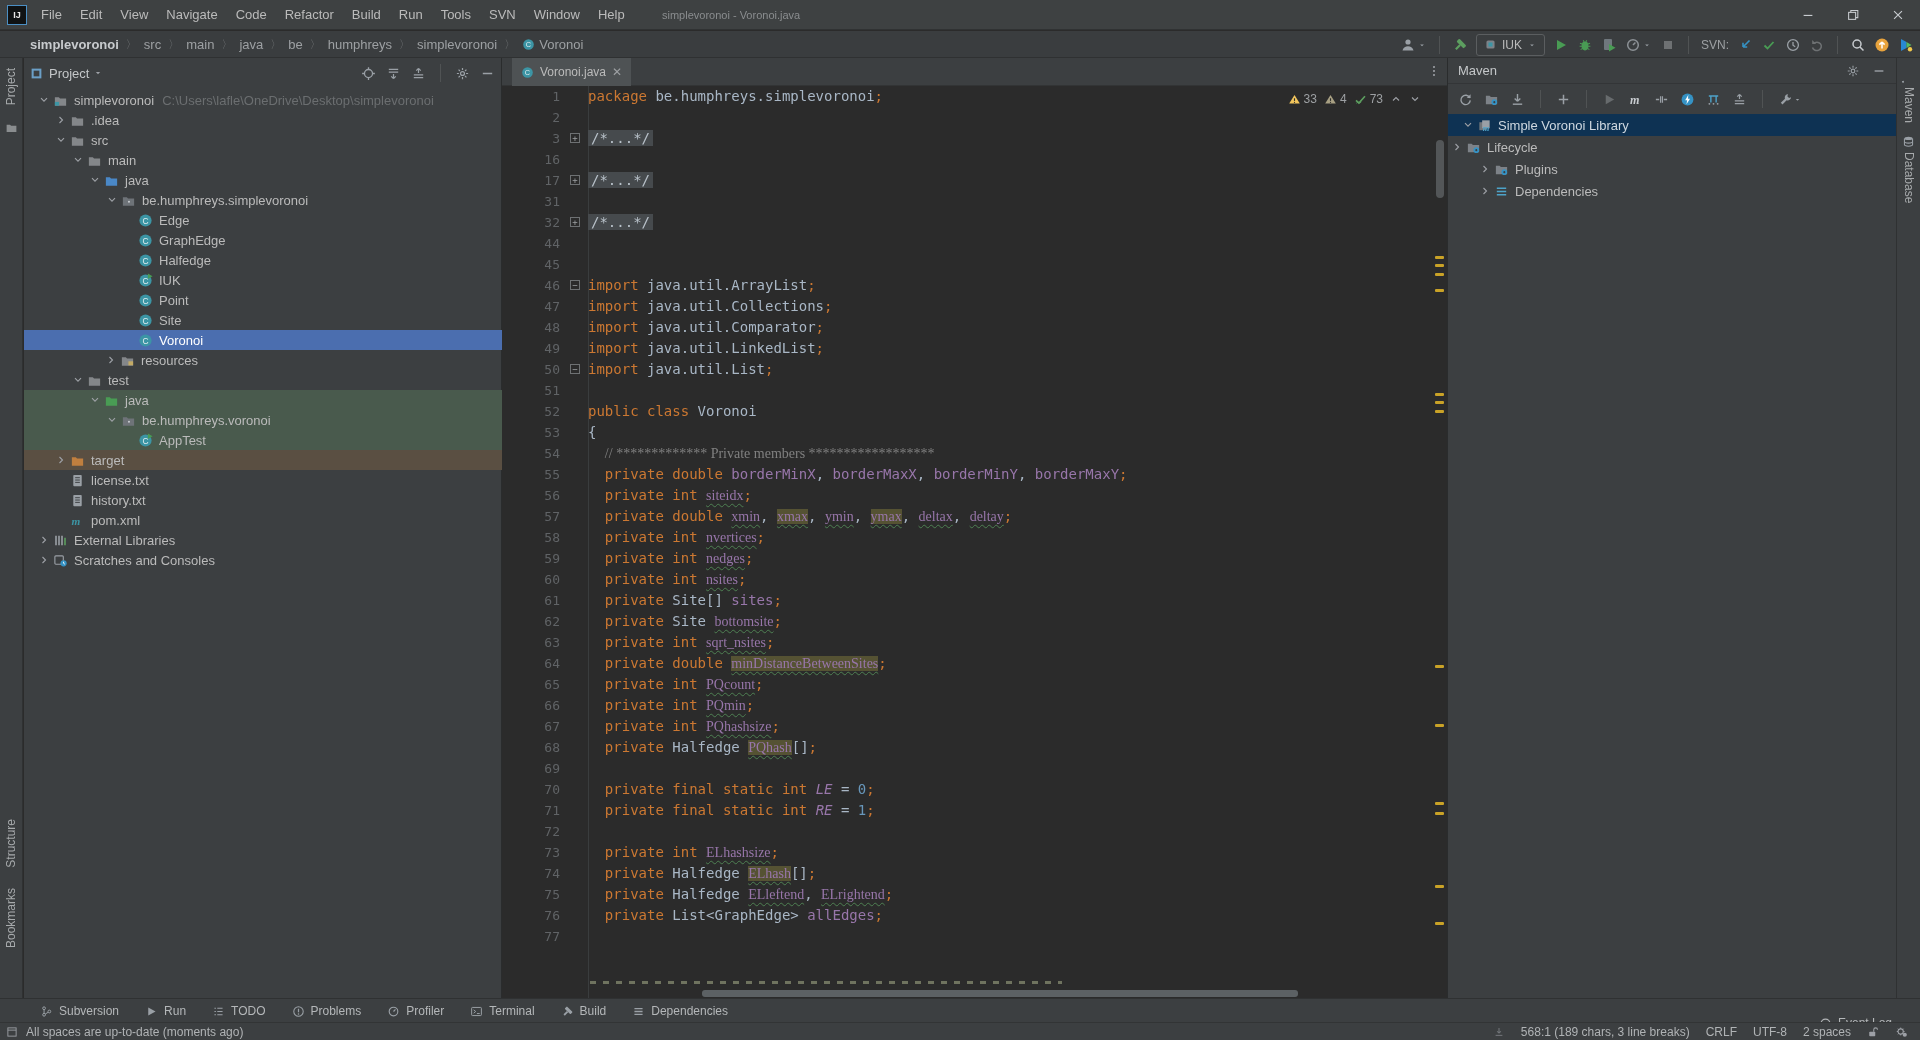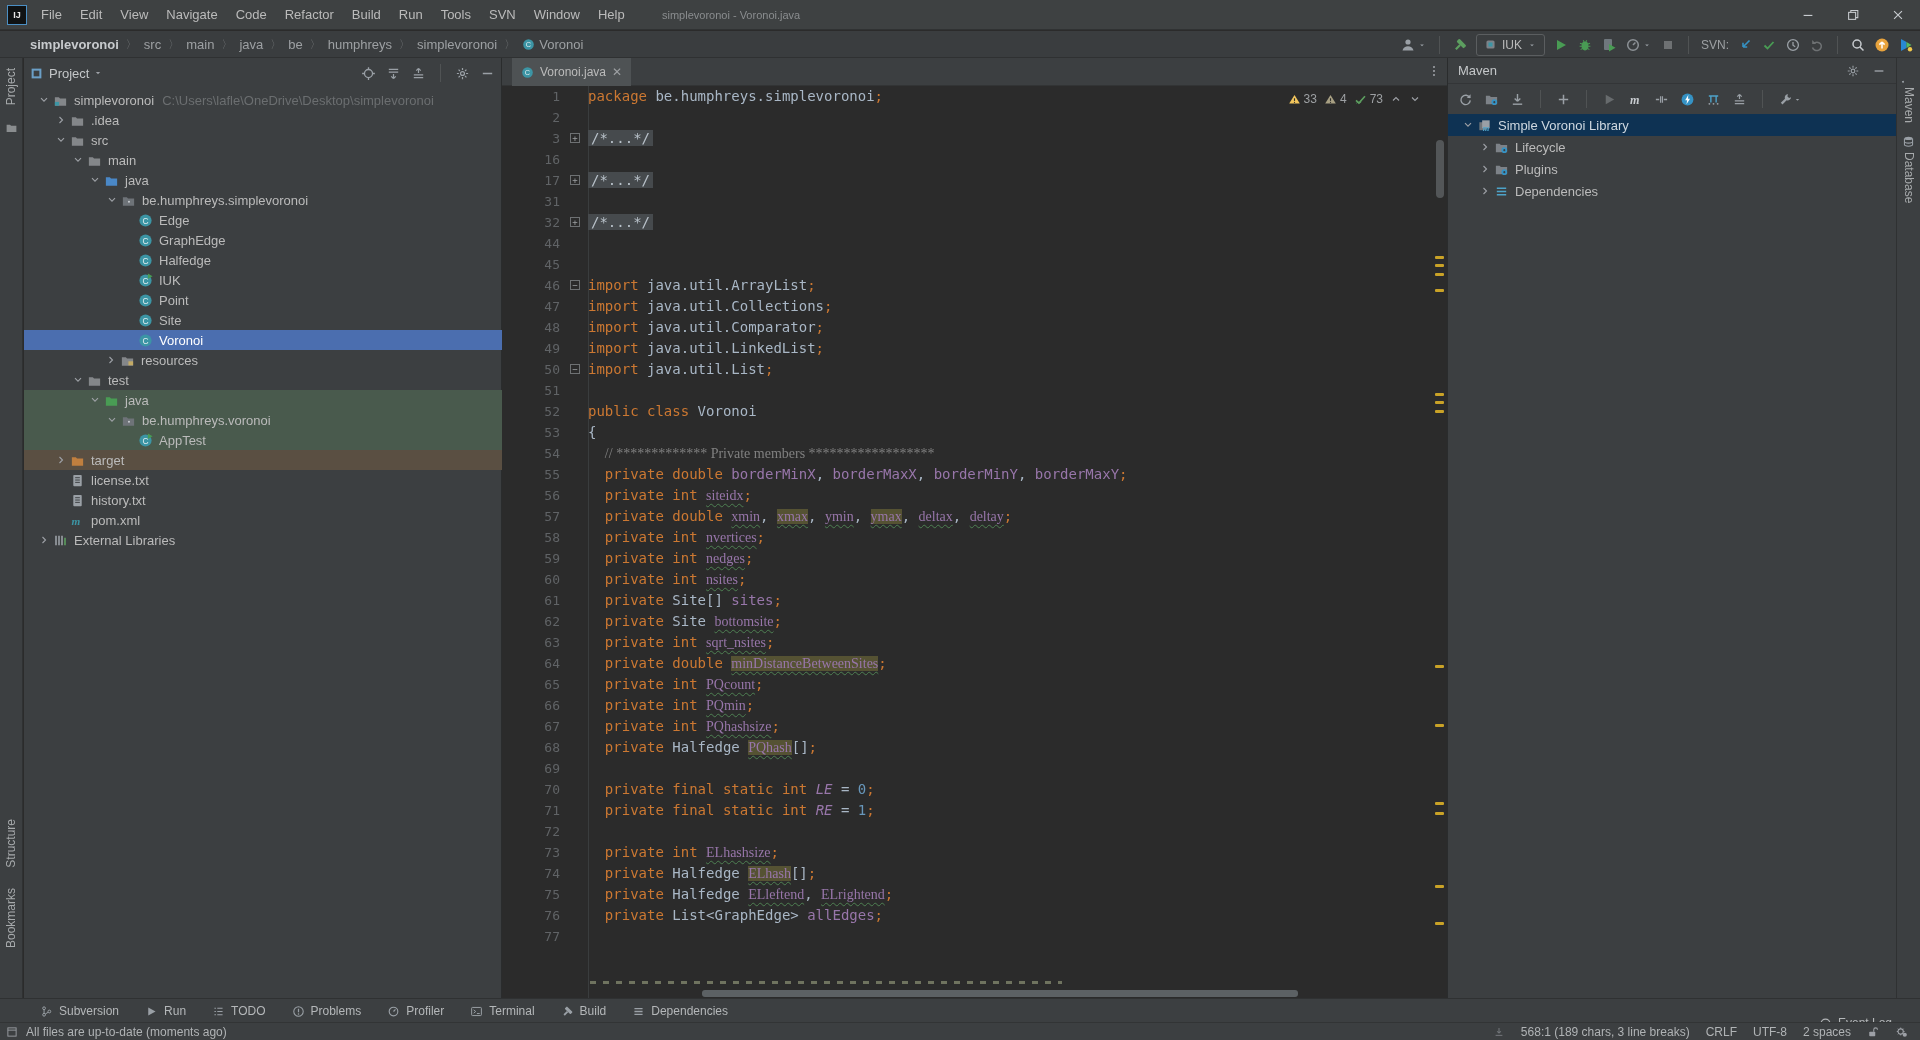--- a/index.html
+++ b/index.html
@@ -597,20 +597,35 @@
           </svg>
         </span>
     <span class="ico-cell">
           <svg width="15" height="15" viewBox="0 0 16 16">
             <path d="M3.2 3v10M6.4 3v10M9.6 3v10" stroke="#9aa0a6" stroke-width="1.7"></path>
             <path d="M12.8 5v8" stroke="#5c9e5f" stroke-width="1.7"></path>
           </svg>
         </span>
     <span class="lbl">External Libraries</span>
       </div>
+      <div class="tree-row" style="padding-left:11px">
+    <span class="chev-cell">
+          <svg width="12" height="12" viewBox="0 0 16 16">
+            <path d="M6 4l4 4-4 4" stroke="#9da0a6" fill="none" stroke-width="1.5"></path>
+          </svg>
+        </span>
+    <span class="ico-cell">
+          <svg width="15" height="15" viewBox="0 0 16 16">
+            <rect x="2" y="3" width="9" height="9" rx="1" stroke="#9aa0a6" fill="none" stroke-width="1.2"></rect>
+            <circle cx="11.3" cy="11" r="3.3" fill="#3592C4"></circle>
+            <path d="M11.3 9.3V11l1.3.9" stroke="#fff" stroke-width="1" fill="none"></path>
+          </svg>
+        </span>
+    <span class="lbl">Scratches and Consoles</span>
+      </div>
     </div>
 </div>
 
 <div id="editor" class="abs">
   <div id="tabbar">
     <div id="tab1">
       <svg width="13" height="13" viewBox="0 0 16 16">
           <circle cx="8" cy="8" r="6.5" fill="#3c95a5"></circle>
           <text x="8" y="11.5" text-anchor="middle" font-size="9" fill="#e2eef0" font-family="Liberation Sans">C</text>
         </svg>
@@ -997,21 +1012,21 @@
         </span>
     <span class="ico-cell">
           <svg width="15" height="15" viewBox="0 0 16 16">
             <rect x="2.5" y="4.5" width="7.5" height="8.5" fill="#70757a"></rect>
             <rect x="5.5" y="2.5" width="8" height="8.5" fill="#9aa0a6"></rect>
             <text x="6" y="14" font-size="9" font-style="italic" font-weight="bold" fill="#4da3c9" font-family="Liberation Serif">m</text>
           </svg>
         </span>
     <span class="lbl">Simple Voronoi Library</span>
       </div>
-      <div class="tree-row" style="padding-left:28px">
+      <div class="tree-row" style="">
     <span class="chev-cell">
           <svg width="12" height="12" viewBox="0 0 16 16">
             <path d="M6 4l4 4-4 4" stroke="#9da0a6" fill="none" stroke-width="1.5"></path>
           </svg>
         </span>
     <span class="ico-cell">
           <svg width="15" height="15" viewBox="0 0 16 16">
             <path d="M2 4h4l1.4 1.4H14v7.6H2z" fill="#7d8288"></path>
             <circle cx="11" cy="10.8" r="3" fill="#3592C4"></circle>
             <circle cx="11" cy="10.8" r="1.1" fill="#3c3f41"></circle>
@@ -1136,21 +1151,21 @@
     <span>Event Log</span>
   </div>
 </div>
 
 <div id="status-bar" class="abs">
   <div id="sb-left">
     <svg width="12" height="12" viewBox="0 0 16 16">
         <rect x="2.5" y="2.5" width="11" height="11" fill="none" stroke="#9da0a6" stroke-width="1.2"></rect>
         <path d="M2.5 5.5h11" stroke="#9da0a6" stroke-width="1.2"></path>
       </svg>
-    <span>All files are up-to-date (moments ago)</span>
+    <span>All spaces are up-to-date (moments ago)</span>
   </div>
   <div id="sb-right">
     <svg width="12" height="12" viewBox="0 0 16 16" opacity="0.55">
         <path d="M8 2.5v7M8 9.5L5.5 7M8 9.5L10.5 7" stroke="#9da0a6" stroke-width="1.4" fill="none"></path>
         <path d="M3.5 12.5h9" stroke="#9da0a6" stroke-width="1.4"></path>
       </svg>
     <span>568:1 (189 chars, 3 line breaks)</span>
     <span>CRLF</span>
     <span>UTF-8</span>
     <span>2 spaces</span>

